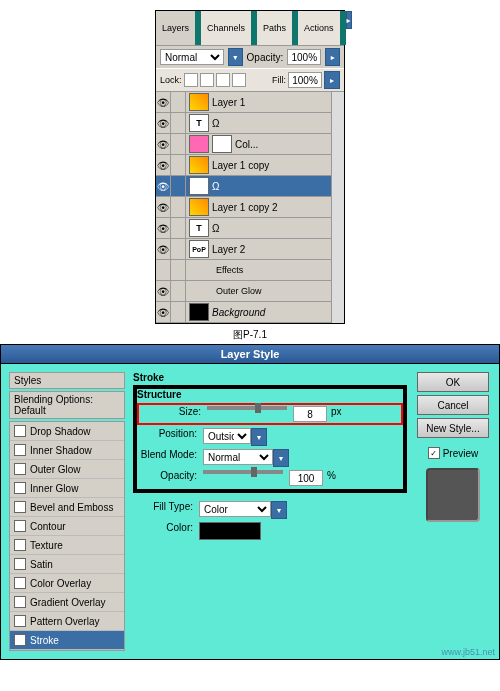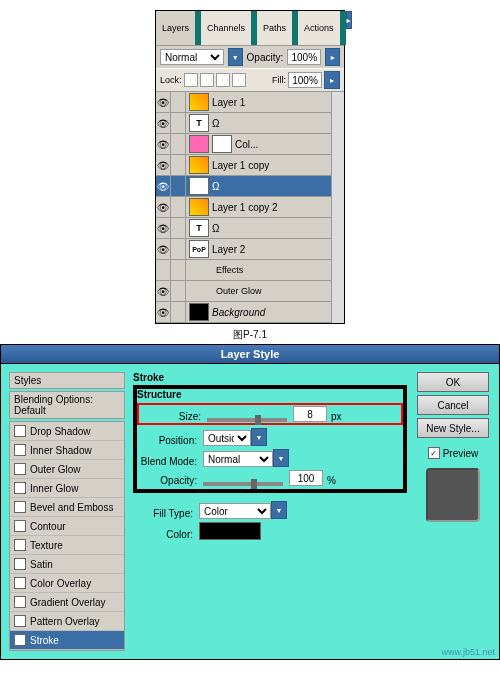--- a/index.html
+++ b/index.html
@@ -35,21 +35,21 @@
 .left-col{width:116px}
 .styles-hdr{background:#d4d0c8;border:1px solid #999;padding:2px 4px;font-size:10px;margin-bottom:2px}
 .opt-list{border:1px solid #999;background:#d4d0c8}
 .opt{padding:3px 4px;border-bottom:1px solid #bbb;font-size:10px;display:flex;align-items:center;gap:4px}
 .opt.sel{background:#3a6ea5;color:#fff}
 .opt.indent{}
 .cb{width:10px;height:10px;background:#fff;border:1px solid #666;display:inline-flex;align-items:center;justify-content:center;font-size:8px}
 .mid-col{flex:1}
 .group-hdr{font-size:10px;font-weight:bold;margin-bottom:2px}
 .fieldset{border:4px solid #000000;margin-bottom:8px}
-.field-row{display:flex;align-items:flex-end;margin:3px 0;font-size:10px}
+.field-row{display:flex;align-items:flex-start;margin:3px 0;font-size:10px}
 .field-row label{width:60px;text-align:right;margin-right:6px}
 .slider{height:4px;background:#888;flex:1;margin-right:6px;position:relative;max-width:80px}
 .slider::after{content:'';position:absolute;left:60%;top:-3px;width:6px;height:10px;background:#666}
 .redbox{border:2px solid red;padding:1px 2px;display:flex;}
 .swatch{width:60px;height:16px;background:#000;border:1px solid #666}
 .right-col{width:76px;display:flex;flex-direction:column;gap:3px;align-items:center}
 .btn{width:70px;height:18px;background:linear-gradient(#e8e8e8,#c8c8c8);border:1px solid #666;font-size:10px;display:flex;align-items:center;justify-content:center;cursor:pointer}
 .preview-swatch{width:50px;height:50px;background:#555;border:2px inset #999;margin-top:6px;border-radius:4px}
 .watermark{position:absolute;right:4px;bottom:2px;font-size:9px;color:#3a6ea5;opacity:.7}
 </style>

